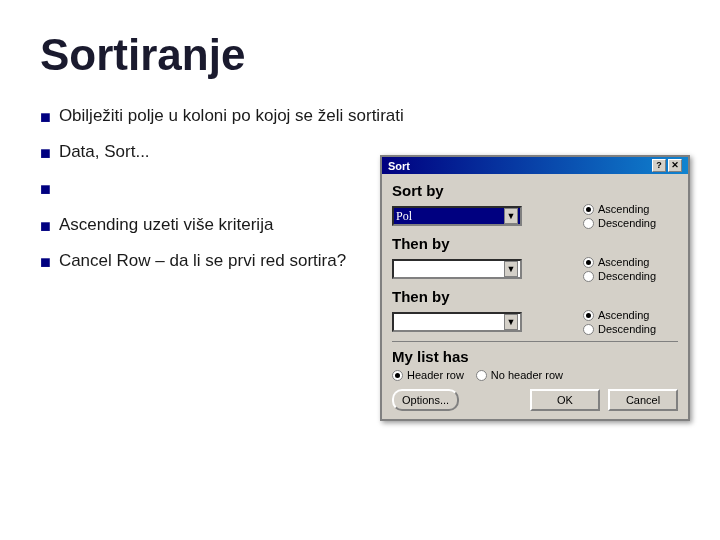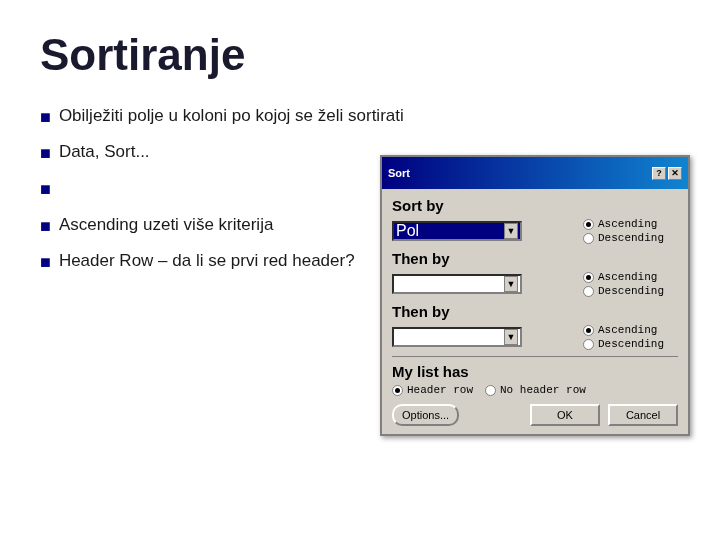--- a/index.html
+++ b/index.html
@@ -68,21 +68,21 @@
 
     .dialog-titlebar {
       background: linear-gradient(to right, #000080, #1084d0);
       color: white;
       font-size: 11px;
       font-weight: bold;
       padding: 3px 6px;
       display: flex;
       justify-content: space-between;
       align-items: center;
-      height: 32px;
+      height: 17px;
     }
 
     .dialog-titlebar-buttons {
       display: flex;
       gap: 2px;
     }
 
     .titlebar-btn {
       width: 14px;
       height: 13px;
@@ -131,21 +131,20 @@
       flex-direction: column;
       gap: 2px;
       min-width: 95px;
     }
 
     .radio-item {
       display: flex;
       align-items: center;
       gap: 4px;
       font-size: 11px;
-      font-family: Liberation Mono, monospace;
     }
 
     .radio-circle {
       width: 11px;
       height: 11px;
       border: 1px solid #808080;
       border-radius: 50%;
       background: white;
       display: flex;
       align-items: center;
@@ -218,21 +217,22 @@
       border: 2px inset #808080;
       display: flex;
       align-items: center;
       justify-content: space-between;
       padding: 0 2px;
       cursor: pointer;
     }
 
     .field-select-text {
       color: white;
-      font-size: 16px;
+      font-size: 12px;
+      font-family: Liberation Serif, serif;
     }
 
     .field-select-arrow {
       width: 14px;
       height: 16px;
       background: #d4d0c8;
       border: 1px solid #808080;
       display: flex;
       align-items: center;
       justify-content: center;
@@ -270,21 +270,21 @@
     </li>
     <li class="bullet-item">
       <span class="bullet-icon">■</span>
     </li>
     <li class="bullet-item">
       <span class="bullet-icon">■</span>
       <span>Ascending uzeti više kriterija</span>
     </li>
     <li class="bullet-item">
       <span class="bullet-icon">■</span>
-      <span>Header Row – da li se prvi red header?</span>
+      <span>Cancel Row – da li se prvi red sortira?</span>
     </li>
   </ul>
 
   <div class="sort-dialog">
 
     <div class="dialog-titlebar">
       <span>Sort</span>
       <div class="dialog-titlebar-buttons">
         <div class="titlebar-btn">?</div>
         <div class="titlebar-btn">✕</div>

